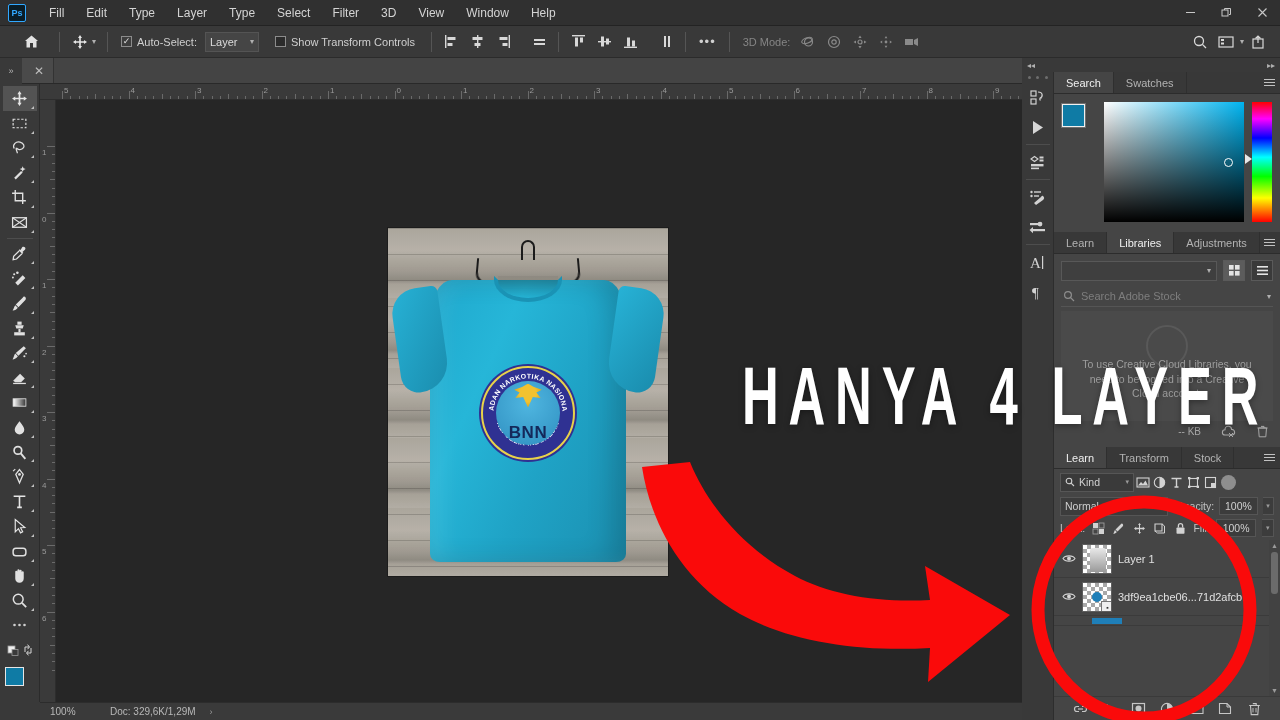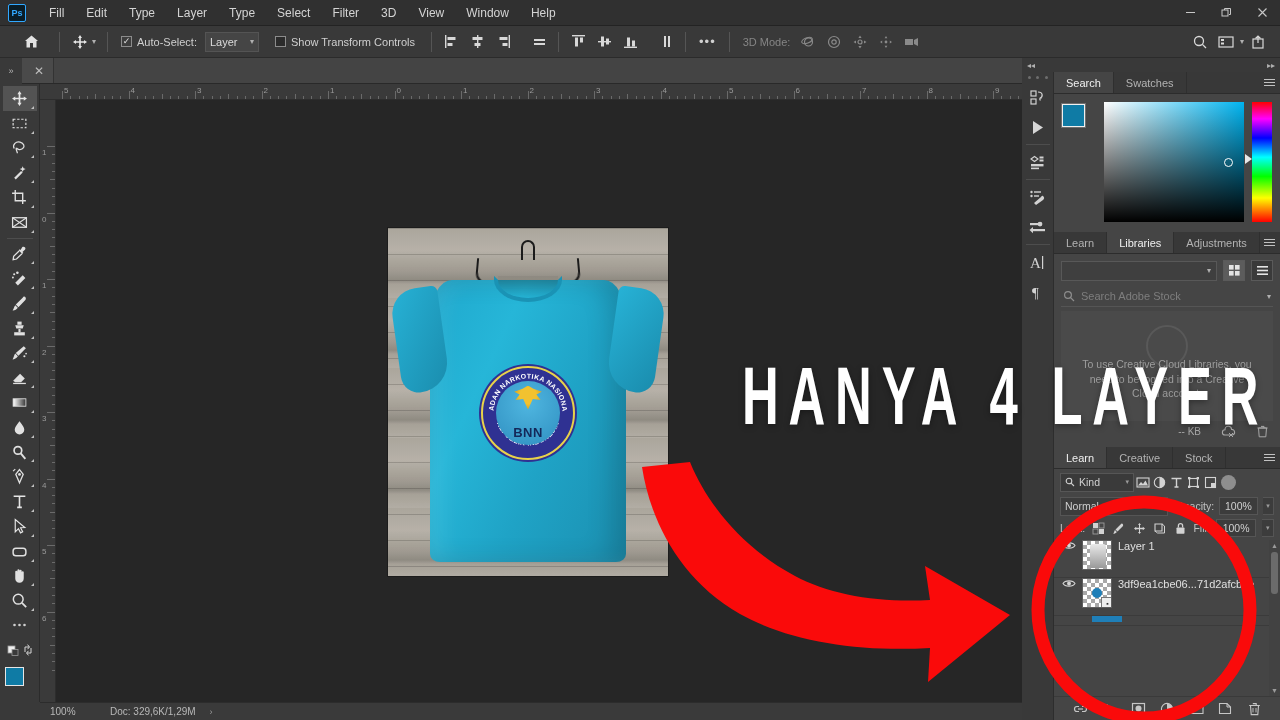--- a/index.html
+++ b/index.html
@@ -213,21 +213,21 @@
     display: flex; flex-direction: column; align-items: center; justify-content: center;
     position: relative;
   }
   .garuda {
     width: 30px; height: 24px; margin-top: -2px;
     background: radial-gradient(ellipse at 50% 40%, #f2c230 40%, #d8a41c 70%, #b8860b 100%);
     clip-path: polygon(50% 0%, 68% 14%, 96% 26%, 78% 38%, 92% 60%, 66% 56%, 50% 100%, 34% 56%, 8% 60%, 22% 38%, 4% 26%, 32% 14%);
   }
   .logo-bnn {
     font-family: "Liberation Sans", sans-serif;
-    font-size: 13px; font-weight: bold; color: #14285a;
+    font-size: 17px; font-weight: bold; color: #14285a;
     letter-spacing: 0.5px; line-height: 1; margin-top: 16px;
   }
   .logo-ring-text {
     position: absolute; inset: 0;
   }
   .logo-ring-text svg { width: 100%; height: 100%; }
   .logo-ring-text text { fill: #ffffff; font-size: 7.2px; font-family: "Liberation Sans", sans-serif; font-weight: bold; letter-spacing: 0.4px; }
 
   
   .overlay-text {
@@ -386,21 +386,21 @@
   }
   .op-spin { width: 12px; height: 18px; border: 1px solid #555; border-left: none;
     background: #3c3c3c; display:flex; align-items:center; justify-content:center; font-size:7px; color:#9a9a9a;}
   .lp-lock {
     display: flex; align-items: center; gap: 6px; padding: 2px 6px 4px 6px; height: 22px;
     font-size: 10.5px; color: #c0c0c0;
   }
   .lock-ic { width: 15px; height: 15px; display:flex; align-items:center; justify-content:center; color:#d2d2d2;}
   .layer-list { flex: 1; overflow: hidden; position: relative; }
   .layer-row {
-    display: flex; align-items: flex-start; height: 38px;
+    display: flex; align-items: center; height: 38px;
     border-bottom: 1px solid #3b3b3b; padding-left: 4px;
   }
   .eye { width: 22px; display:flex; align-items:center; justify-content:center; color:#d6d6d6; }
   .thumb {
     width: 30px; height: 30px; margin: 0 6px 0 2px; flex: none;
     border: 1px solid #5e5e5e; position: relative; overflow: hidden;
     background-image:
       linear-gradient(45deg, #a8a8a8 25%, transparent 25%, transparent 75%, #a8a8a8 75%),
       linear-gradient(45deg, #a8a8a8 25%, #ffffff 25%, #ffffff 75%, #a8a8a8 75%);
     background-size: 8px 8px; background-position: 0 0, 4px 4px;
@@ -1218,21 +1218,21 @@
               <svg width="13" height="13" viewBox="0 0 13 13">
                   <path d="M2.5 3 H10.5 L9.8 11.8 H3.2 Z" fill="none" stroke="#a8a8a8" stroke-width="1"></path>
                   <path d="M1.4 3 H11.6 M5 1.4 H8 V3" fill="none" stroke="#a8a8a8" stroke-width="1"></path>
                 </svg>
             </span>
           </div>
         </div>
 
         <div class="panel-tabs">
           <div class="ptab active">Learn</div>
-          <div class="ptab">Creative</div>
+          <div class="ptab">Transform</div>
           <div class="ptab">Stock</div>
           <div class="pmenu">
             <span class="bars">
                 <i></i>
                 <i></i>
                 <i></i>
               </span>
           </div>
         </div>
         <div class="layers-panel">

